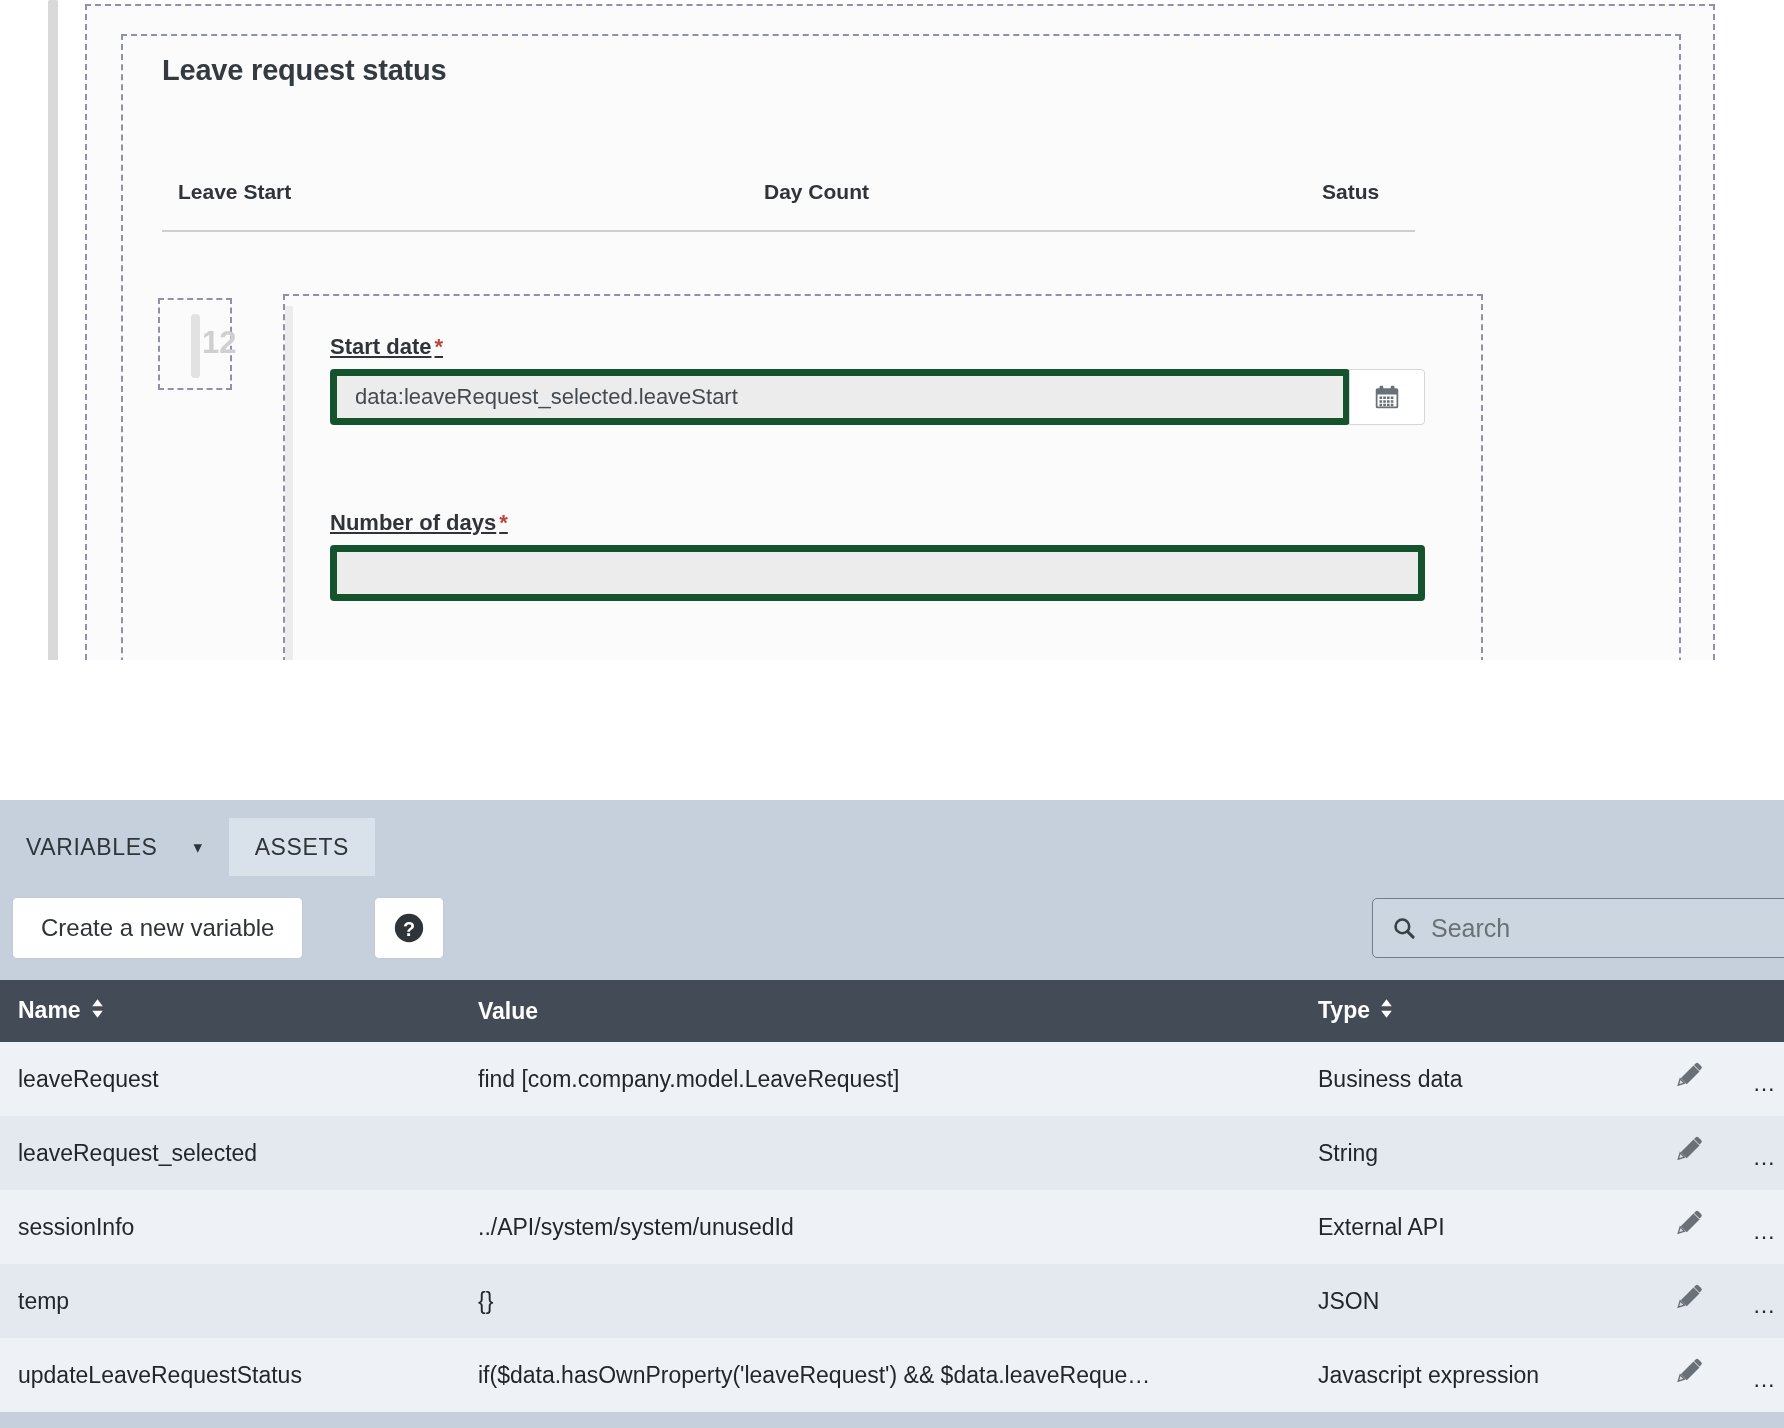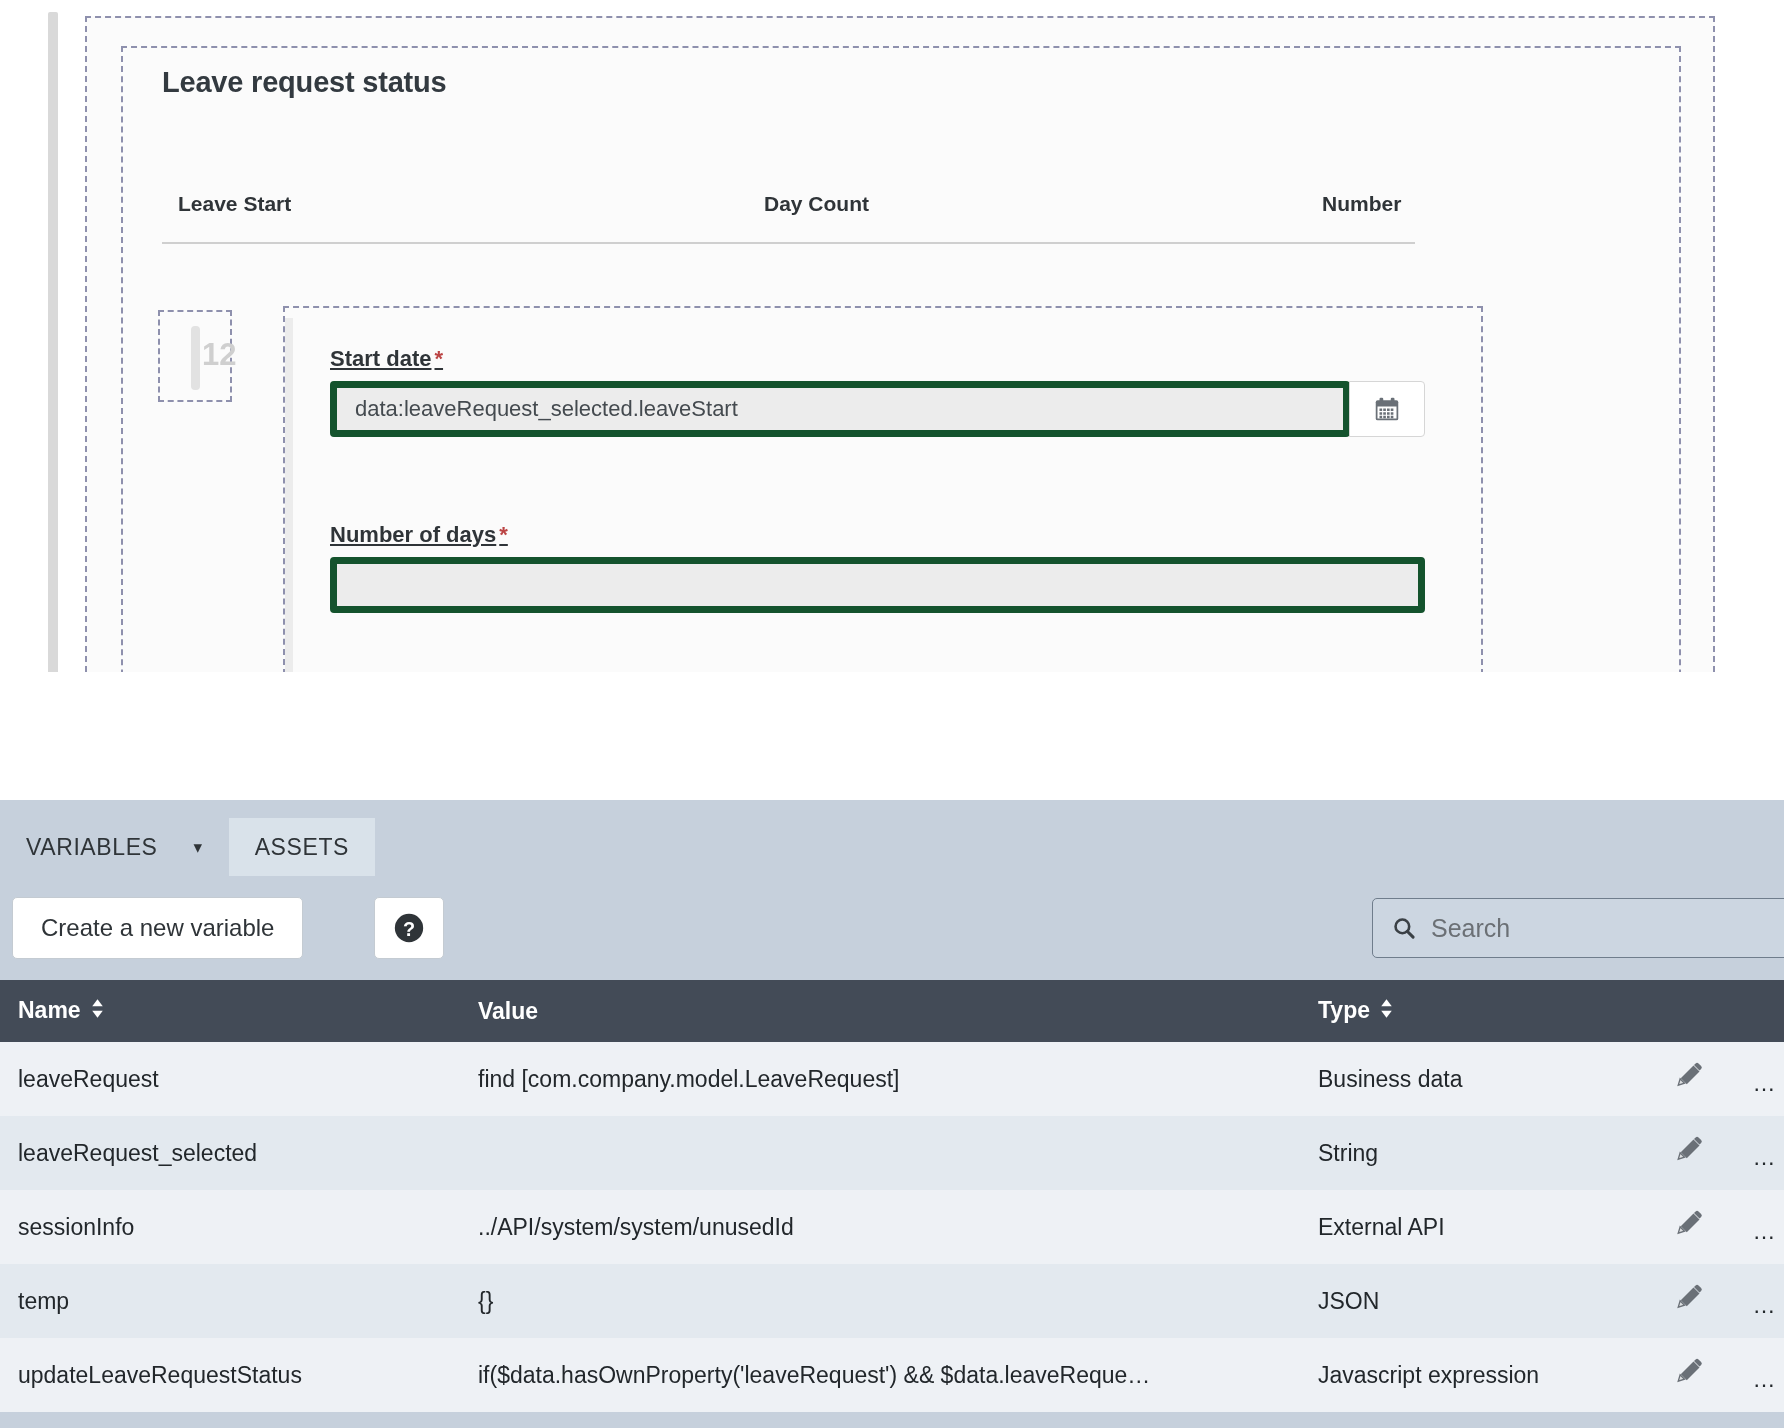--- a/index.html
+++ b/index.html
@@ -7,21 +7,21 @@
   body {
     width:1784px; height:1428px;
     font-family:"Liberation Sans", sans-serif;
     background:#ffffff;
     overflow:hidden;
     position:relative;
   }
 
   
   #designer {
-    position:absolute; left:0; top:12px; width:1784px; height:660px;
+    position:absolute; left:0; top:0; width:1784px; height:660px;
     background:#ffffff;
     overflow:hidden;
   }
   .left-rail {
     position:absolute; left:48px; top:0; width:10px; height:790px;
     background:#d9d9d9; border-radius:2px;
   }
   .page-outer {
     position:absolute; left:85px; top:4px; width:1630px; height:786px;
     border:2px dashed #8e90ad;
@@ -198,21 +198,21 @@
 
   <div class="page-outer">
     <div class="page-inner"></div>
   </div>
 
   <div class="widget-title">Leave request status</div>
 
   <div class="grid-head">
     <span class="col c1">Leave Start</span>
     <span class="col c2">Day Count</span>
-    <span class="col c3">Number</span>
+    <span class="col c3">Satus</span>
   </div>
   <div class="grid-rule"></div>
 
   <div class="row-zone">
 
     <div class="col-handle">
       <div class="bar"></div>
       <div class="num">12</div>
     </div>
 

